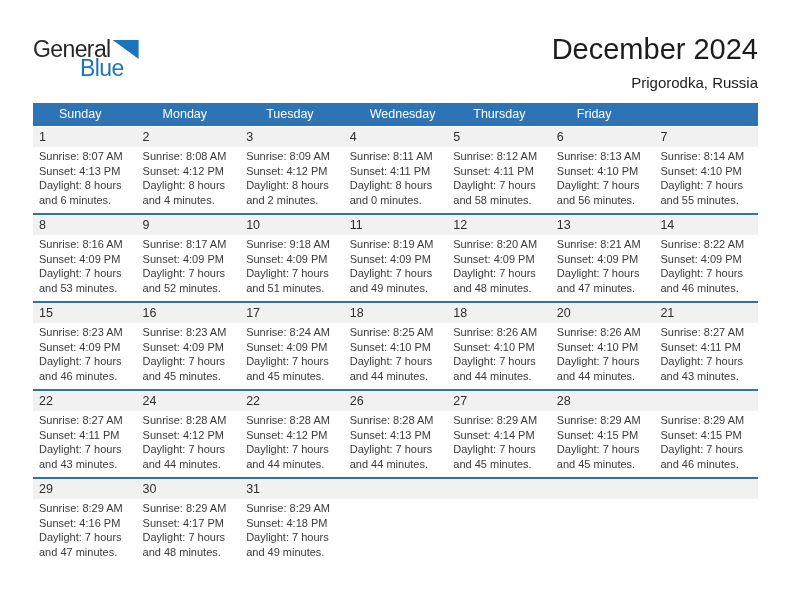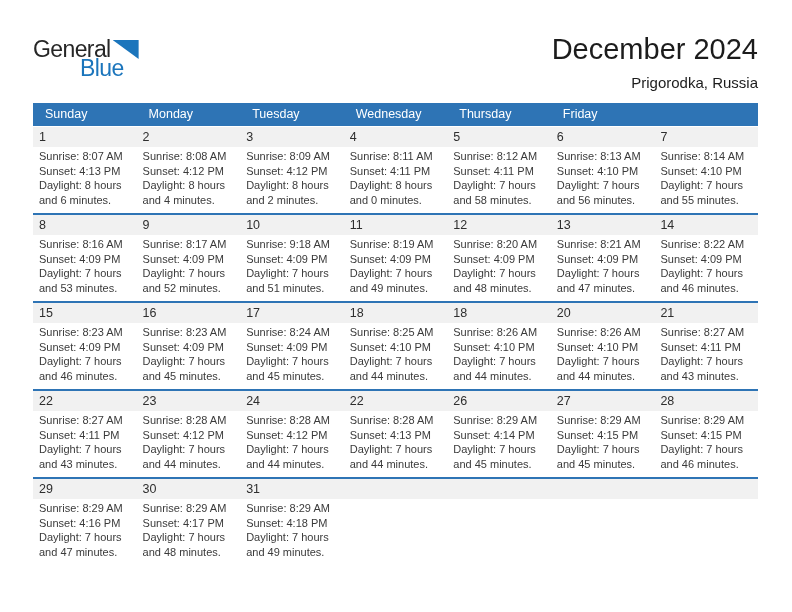--- a/index.html
+++ b/index.html
@@ -31,21 +31,21 @@
   .title { font-size: 29px; color: #1c1c1c; line-height: 1.1; }
   .subtitle { font-size: 15px; color: #1c1c1c; margin-top: 8px; }
 
   
   .cal { margin-top: 15px; }
   .head-row {
     display: grid; grid-template-columns: repeat(7, 1fr);
     background: var(--blue); height: 23px; line-height: 23px;
     margin-bottom: 1px;
   }
-  .day-head { color: #ffffff; font-size: 12.5px; padding-left: 12px; }
+  .day-head { color: #ffffff; font-size: 12.5px; padding-left: 26px; }
 
   .week-row { border-top: 2px solid var(--blue); }
   .week-row:first-child { border-top: none; }
   .num-band {
     background: var(--band-gray); height: 20px;
     display: grid; grid-template-columns: repeat(7, 1fr);
   }
   .num-cell { font-size: 12.5px; color: #2e2e2e; padding: 3px 0 0 6px; box-sizing: border-box; }
   .week-body {
     display: grid; grid-template-columns: repeat(7, 1fr);
@@ -224,21 +224,20 @@
             <div class="day-cell">
               <p>Sunrise: 8:27 AM</p>
               <p>Sunset: 4:11 PM</p>
               <p>Daylight: 7 hours and 43 minutes.</p>
             </div>
           </div>
         </div>
         <div class="week-row">
           <div class="num-band">
             <div class="num-cell">22</div>
-            <div class="num-cell">23</div>
             <div class="num-cell">24</div>
             <div class="num-cell">22</div>
             <div class="num-cell">26</div>
             <div class="num-cell">27</div>
             <div class="num-cell">28</div>
           </div>
           <div class="week-body">
             <div class="day-cell">
               <p>Sunrise: 8:27 AM</p>
               <p>Sunset: 4:11 PM</p>

